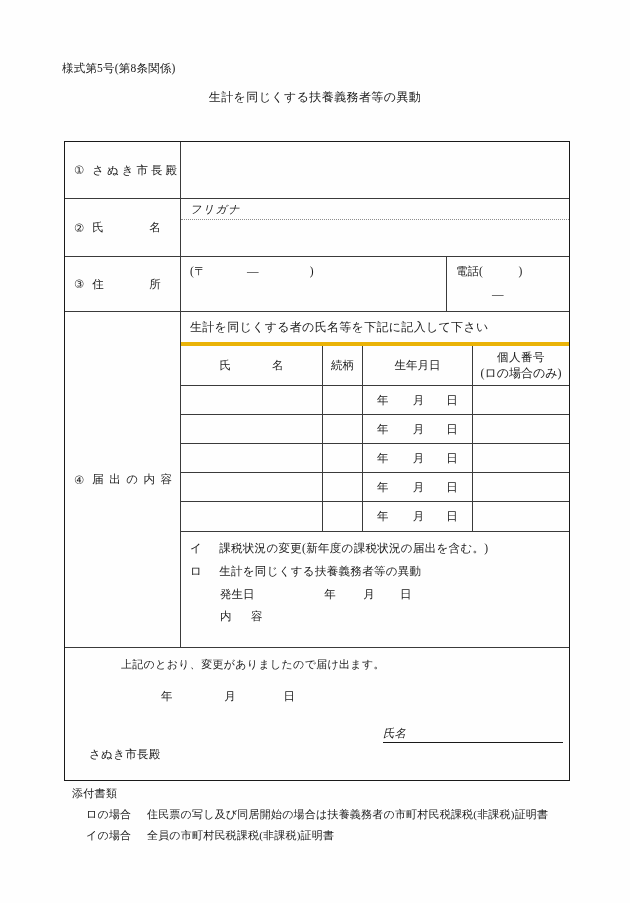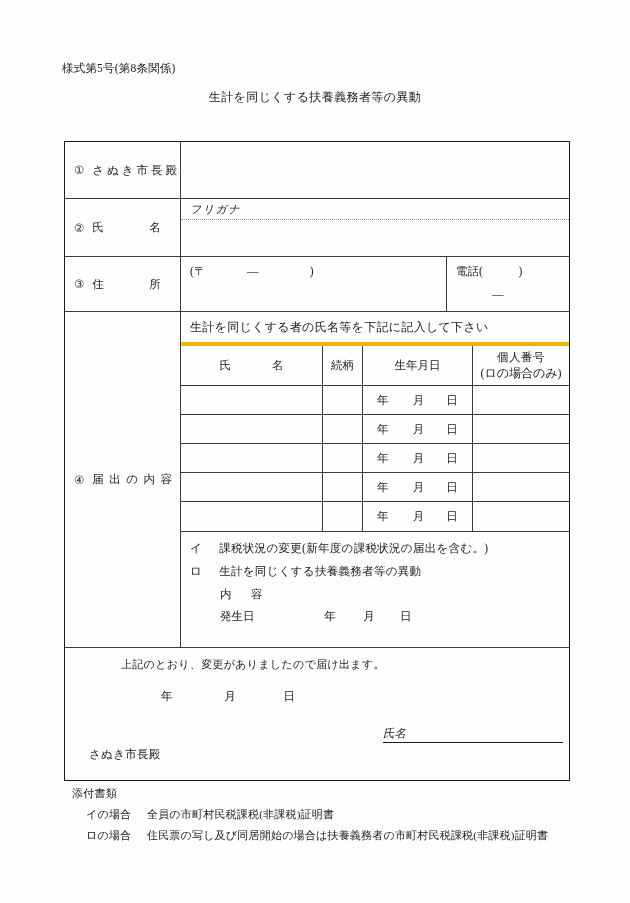--- a/index.html
+++ b/index.html
@@ -422,29 +422,29 @@
         <div class="notes-block">
           <div class="note-line">
             <span class="note-mark">イ</span>
             <span>課税状況の変更(新年度の課税状況の届出を含む。)</span>
           </div>
           <div class="note-line">
             <span class="note-mark">ロ</span>
             <span>生計を同じくする扶養義務者等の異動</span>
           </div>
           <div class="note-sub">
-            <span class="sub-lbl">内　容</span>
-            <span></span>
-          </div>
-          <div class="note-sub">
             <span>発生日</span>
             <span class="occur-gap"></span>
             <span class="occur-y">年</span>
             <span class="occur-m">月</span>
             <span>日</span>
+          </div>
+          <div class="note-sub">
+            <span class="sub-lbl">内　容</span>
+            <span></span>
           </div>
         </div>
 
       </div>
     </div>
 
     <div class="decl">
       <div class="decl-text">上記のとおり、変更がありましたので届け出ます。</div>
       <div class="decl-date">
         <span>年</span>
@@ -458,22 +458,22 @@
         <span class="sig-line"></span>
       </div>
       <div class="addressee">さぬき市長殿</div>
     </div>
 
   </div>
 
   <div class="attach">
     <div class="attach-title">添付書類</div>
     <div class="attach-item">
+      <span class="attach-case">ロの場合</span>
+      <span>住民票の写し及び同居開始の場合は扶養義務者の市町村民税課税(非課税)証明書</span>
+    </div>
+    <div class="attach-item">
       <span class="attach-case">イの場合</span>
       <span>全員の市町村民税課税(非課税)証明書</span>
     </div>
-    <div class="attach-item">
-      <span class="attach-case">ロの場合</span>
-      <span>住民票の写し及び同居開始の場合は扶養義務者の市町村民税課税(非課税)証明書</span>
-    </div>
   </div>
 
 </div>
 
 </body></html>

